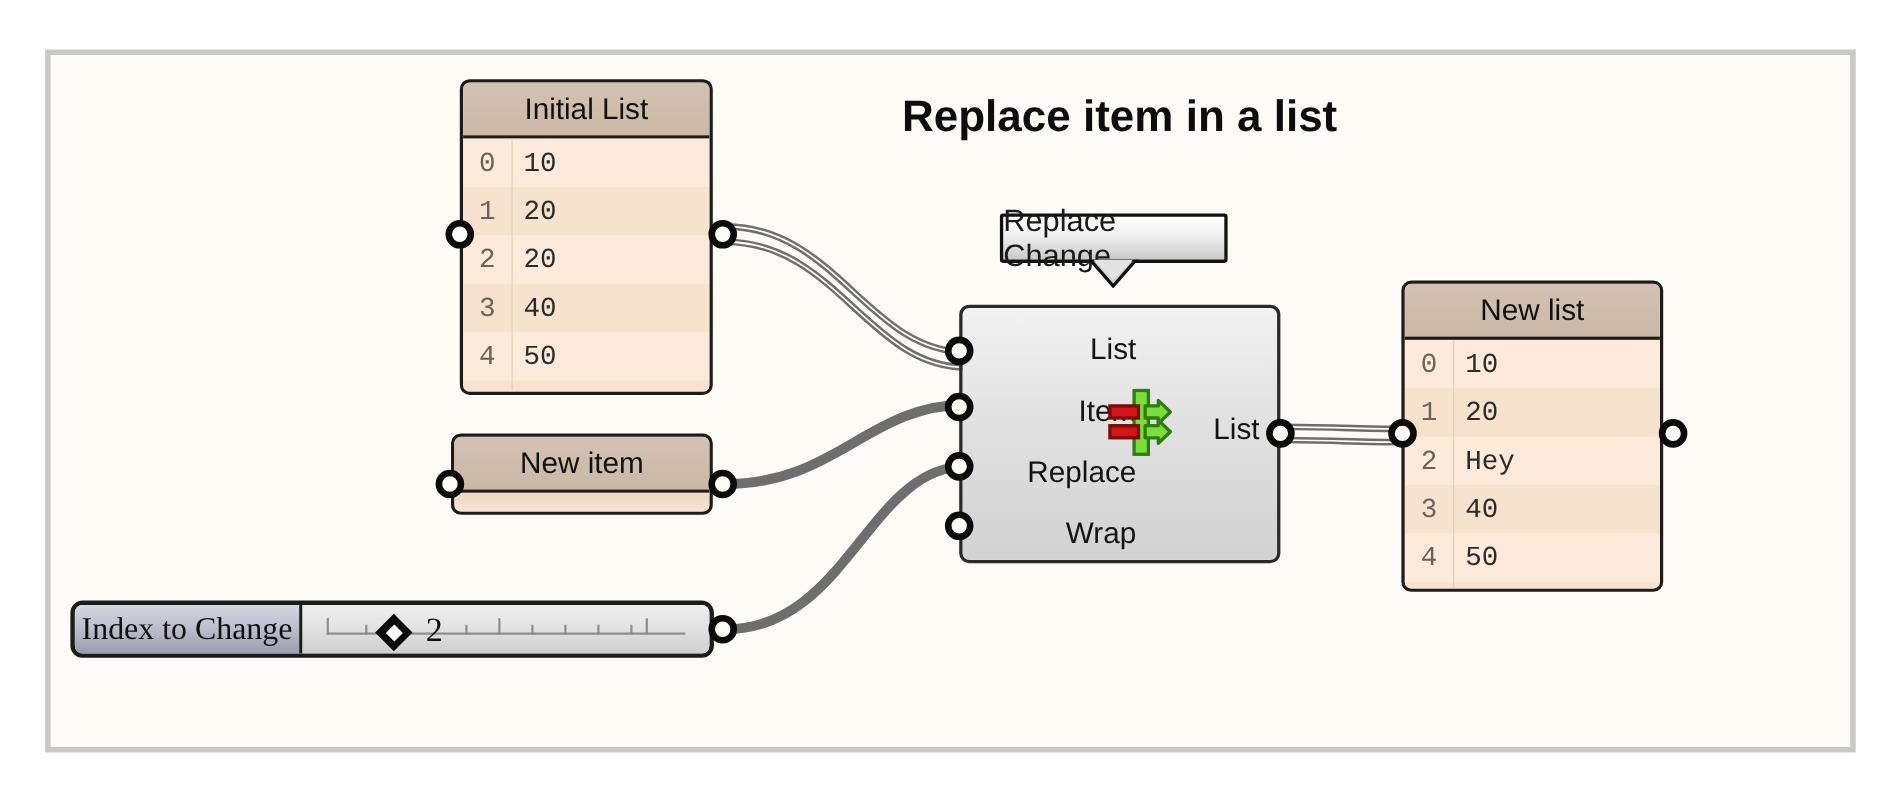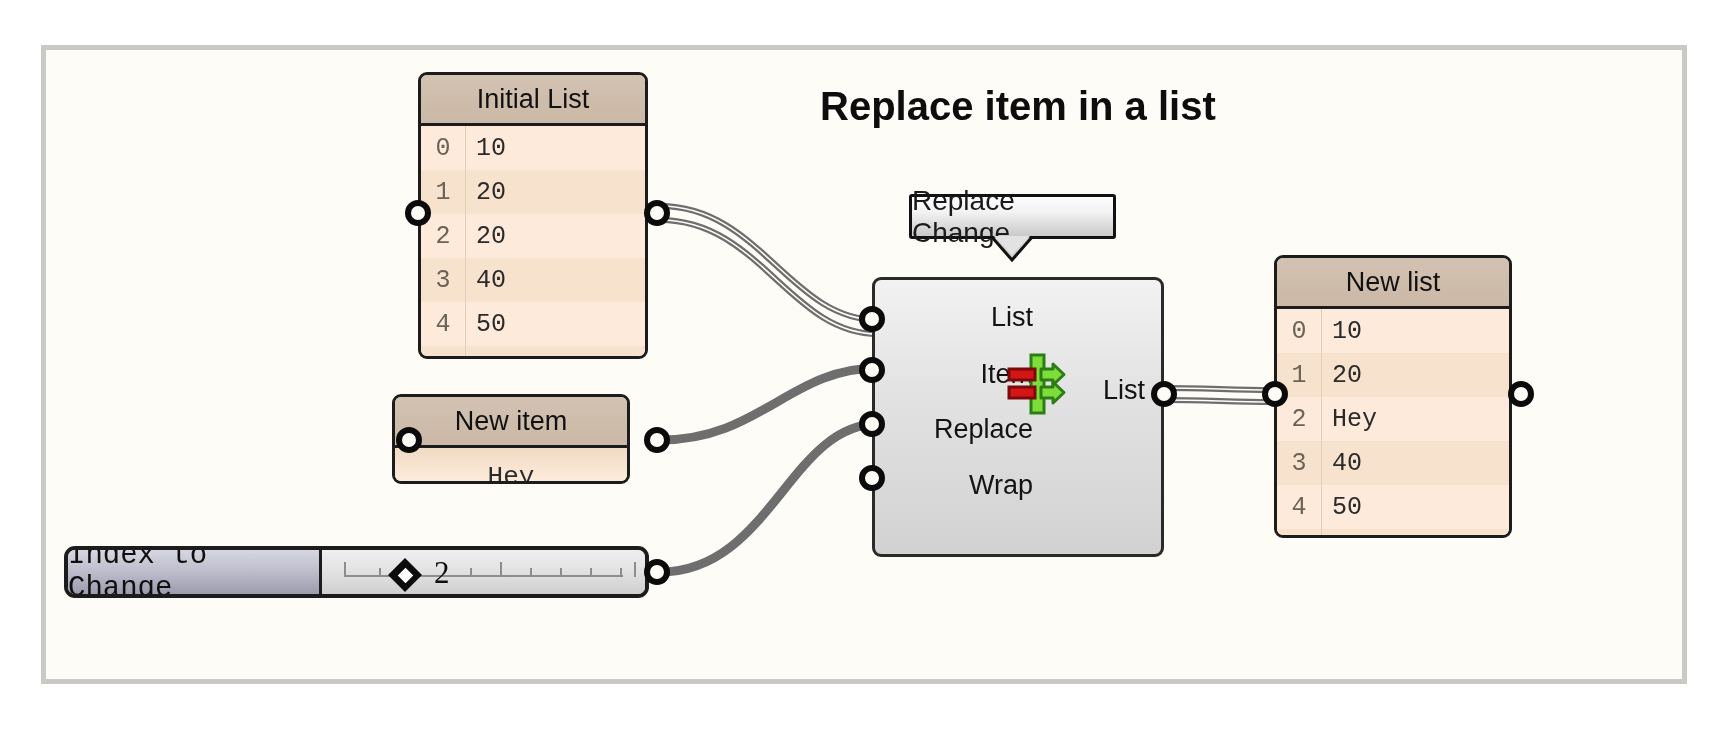--- a/index.html
+++ b/index.html
@@ -185,31 +185,31 @@
   .slider {
     position: absolute;
     border: 4px solid #1c1c1c;
     border-radius: 11px;
     box-sizing: border-box;
     display: flex;
     overflow: hidden;
     background: #e9e9e9;
   }
   .slider-label {
-    width: 254px;
+    width: 207px;
     flex: none;
     display: flex;
     align-items: center;
     justify-content: center;
     font-size: 29px;
     color: #101010;
     background: linear-gradient(to bottom, #d7d7e2 0%, #bdbdcc 48%, #9c9cae 100%);
     border-right: 3px solid #1c1c1c;
     box-sizing: border-box;
-    font-family: Liberation Mono, monospace;
+    font-family: Liberation Serif, serif;
   }
   .slider-track {
     position: relative;
     flex: 1 1 auto;
     background: linear-gradient(to bottom, #efefef 0%, #e3e3e3 45%, #cfcfcf 100%);
   }
   .slider-rule {
     position: absolute;
     left: 22px;
     right: 22px;
@@ -321,21 +321,21 @@
       <div class="row even">
         <span class="idx">4</span>
         <span class="val">50</span>
       </div>
       <div class="row-pad odd"></div>
     </div>
   </div>
   <div class="port" style="left:405px; top:200px;"></div>
   <div class="port" style="left:644px; top:200px;"></div>
 
-  <div class="panel" style="left:392px; top:394px; width:238px; height:90px;">
+  <div class="panel" style="left:410px; top:394px; width:238px; height:74px;">
     <div class="panel-head">New item</div>
     <div class="value-body">Hey</div>
   </div>
   <div class="port" style="left:396px; top:427px;"></div>
   <div class="port" style="left:644px; top:427px;"></div>
 
   <div class="slider" style="left:64px; top:546px; width:585px; height:52px;">
     <div class="slider-label">Index to Change</div>
     <div class="slider-track">
       <div class="slider-rule"></div>
@@ -360,21 +360,21 @@
   <div class="balloon" style="left:909px; top:194px; width:207px; height:45px;">
     <span>Replace Change</span>
   </div>
   <div class="balloon-tail" style="left:989px; top:236px;">
     <svg width="46" height="26" viewBox="0 0 46 26">
       <polygon points="2,0 44,0 23,24" fill="#cfcfcf" stroke="#111" stroke-width="3"></polygon>
       <polygon points="5,0 41,0 23,19" fill="#e2e2e2" stroke="none"></polygon>
     </svg>
   </div>
 
-  <div class="component" style="left:872px; top:277px; width:292px; height:280px;">
+  <div class="component" style="left:872px; top:277px; width:292px; height:235px;">
     <div class="comp-inputs">
       <div class="comp-port-label" style="top:22px; right:-8px;">List</div>
       <div class="comp-port-label" style="top:79px; right:-8px;">Item</div>
       <div class="comp-port-label" style="top:134px; right:-8px;">Replace</div>
       <div class="comp-port-label" style="top:190px; right:-8px;text-align:right;">Wrap</div>
     </div>
 
     <div class="comp-icon" style="left:128px; top:73px;">
       <svg width="64" height="62" viewBox="0 0 64 62">
         <rect x="28" y="2" width="13" height="58" fill="#7ddd3a"></rect>

